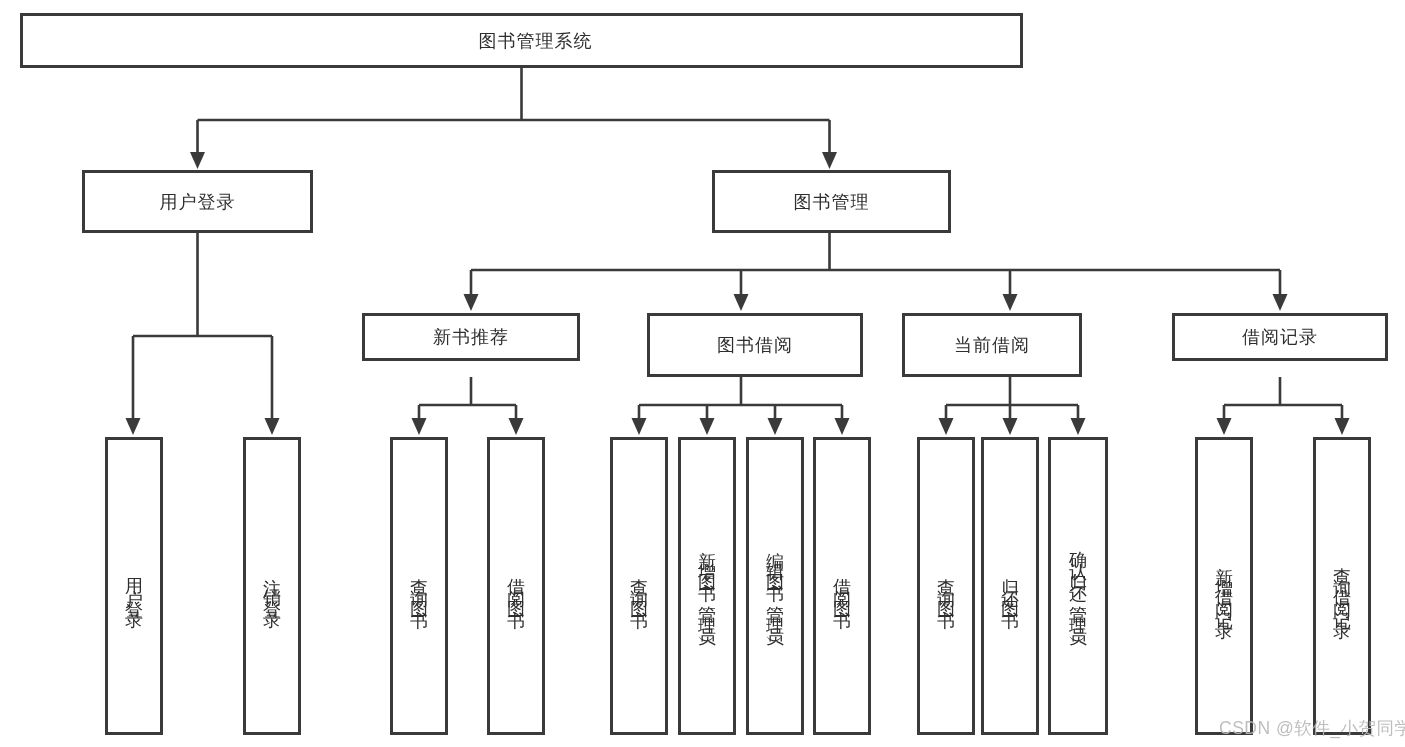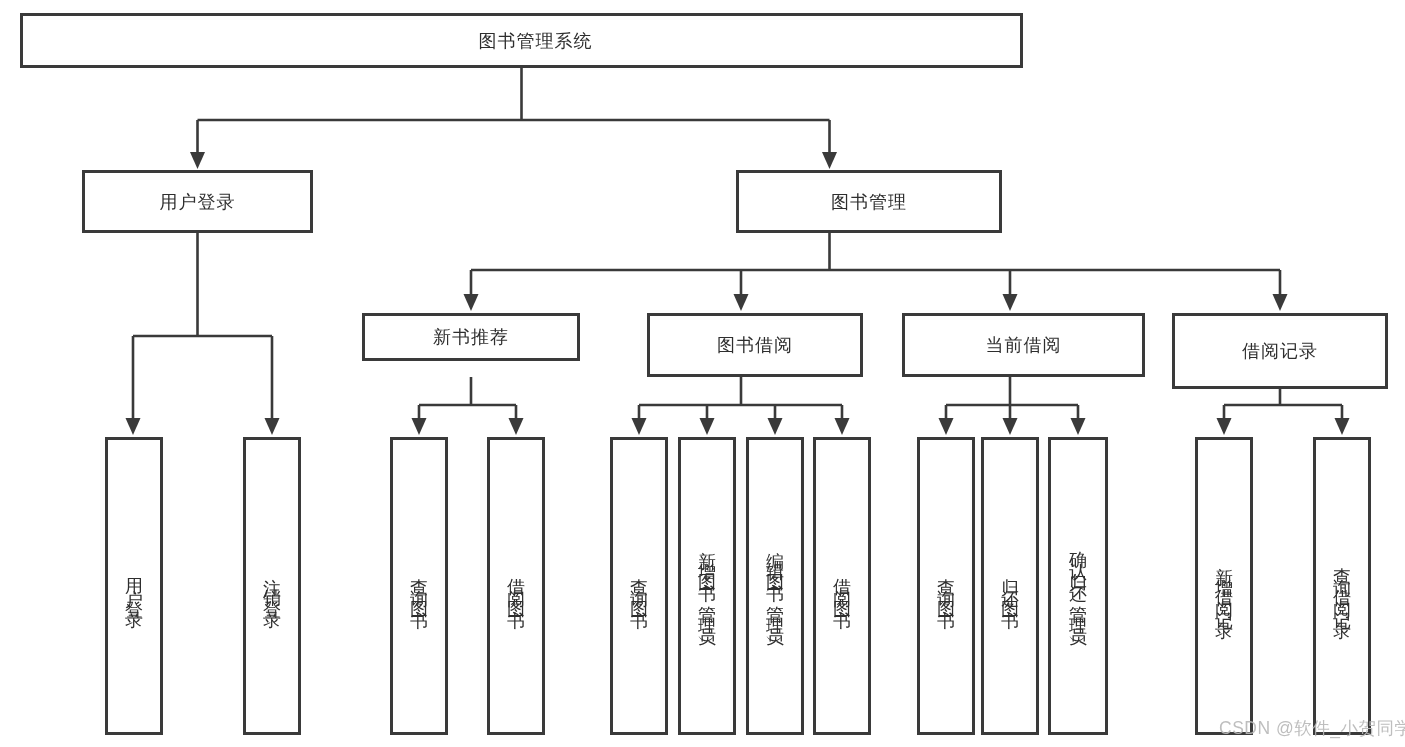--- a/index.html
+++ b/index.html
@@ -101,26 +101,26 @@
       <polygon points="1002.5,418 1017.5,418 1010,435"></polygon>
       <polygon points="1070.5,418 1085.5,418 1078,435"></polygon>
       <polygon points="1216.5,418 1231.5,418 1224,435"></polygon>
       <polygon points="1334.5,418 1349.5,418 1342,435"></polygon>
     </g>
   </svg>
 
   <div class="box" style="left:20px; top:13px; width:1003px; height:55px;padding-left:28px;">图书管理系统</div>
 
   <div class="box" style="left:82px; top:170px; width:231px; height:63px;">用户登录</div>
-  <div class="box" style="left:712px; top:170px; width:266px; height:63px;margin-left:24px;">图书管理</div>
+  <div class="box" style="left:712px; top:170px; width:239px; height:63px;">图书管理</div>
 
   <div class="box" style="left:362px; top:313px; width:218px; height:48px;">新书推荐</div>
   <div class="box" style="left:633px; top:313px; width:216px; height:64px;margin-left:14px;">图书借阅</div>
-  <div class="box" style="left:902px; top:313px; width:243px; height:64px;">当前借阅</div>
-  <div class="box" style="left:1172px; top:313px; width:216px; height:76px;">借阅记录</div>
+  <div class="box" style="left:902px; top:313px; width:180px; height:64px;">当前借阅</div>
+  <div class="box" style="left:1172px; top:313px; width:216px; height:48px;">借阅记录</div>
 
   <div class="vbox" style="left:105px; top:437px; width:58px; height:298px;">
     <span class="vtext">用户登录</span>
   </div>
   <div class="vbox" style="left:243px; top:437px; width:58px; height:298px;">
     <span class="vtext">注销登录</span>
   </div>
 
   <div class="vbox" style="left:390px; top:437px; width:58px; height:298px;">
     <span class="vtext">查询图书</span>

